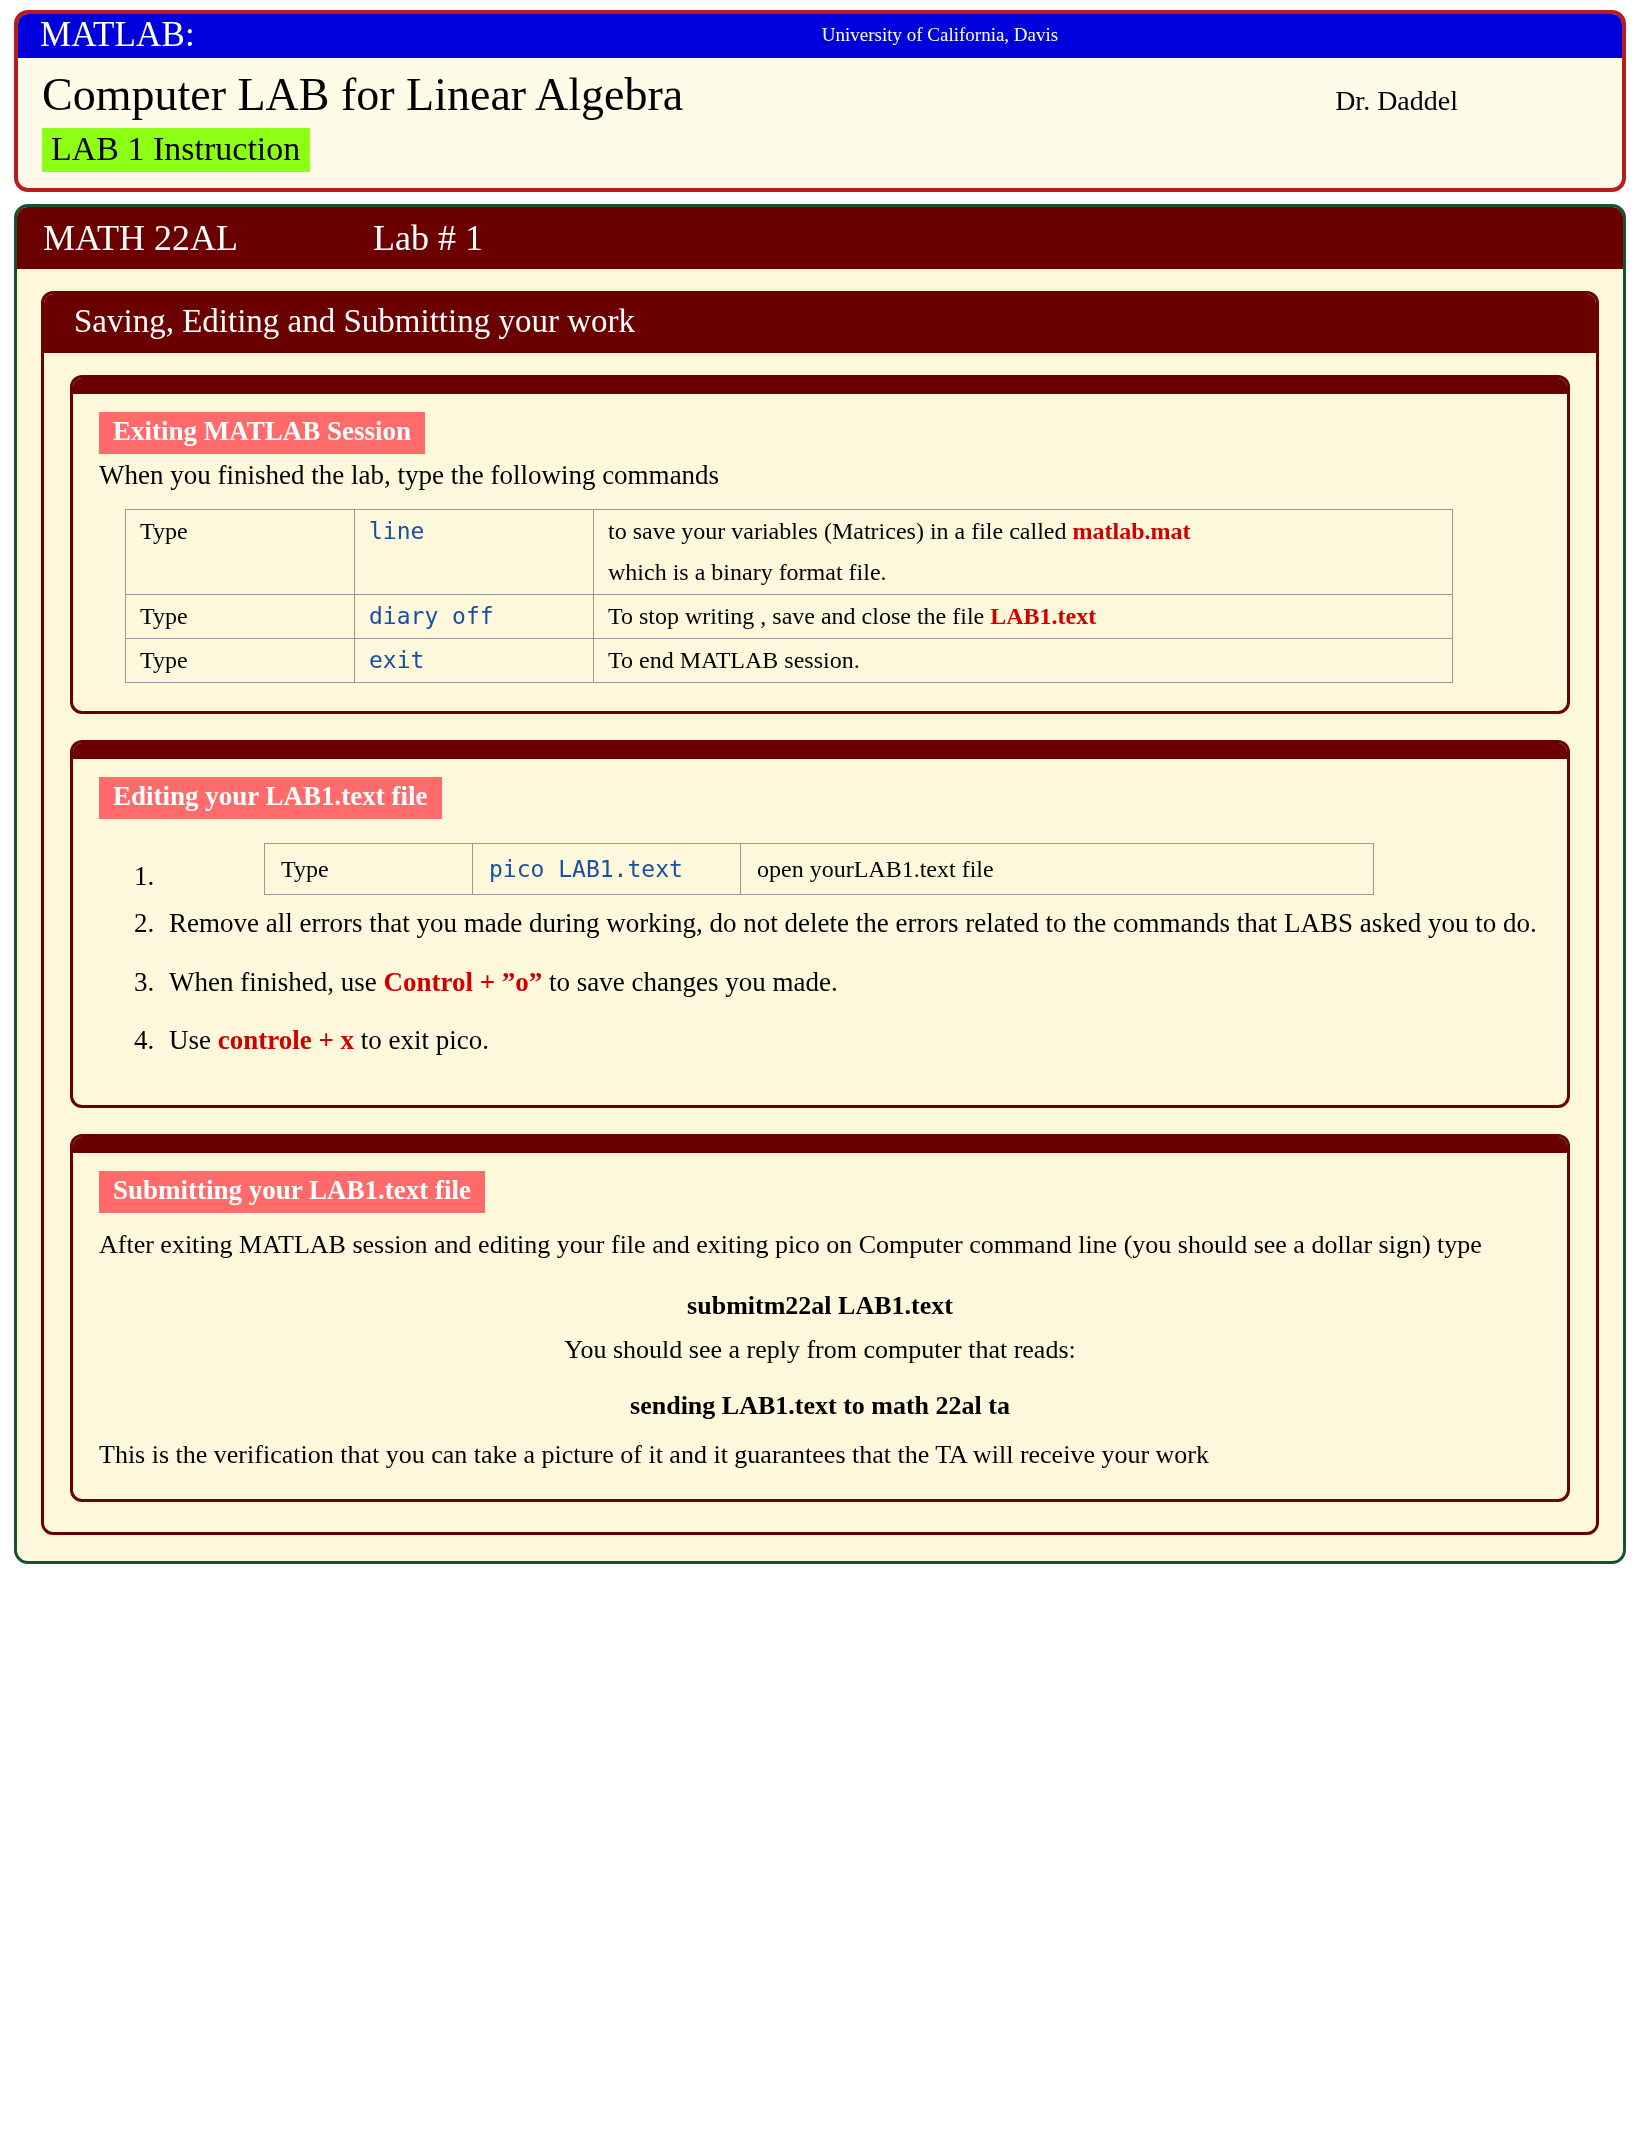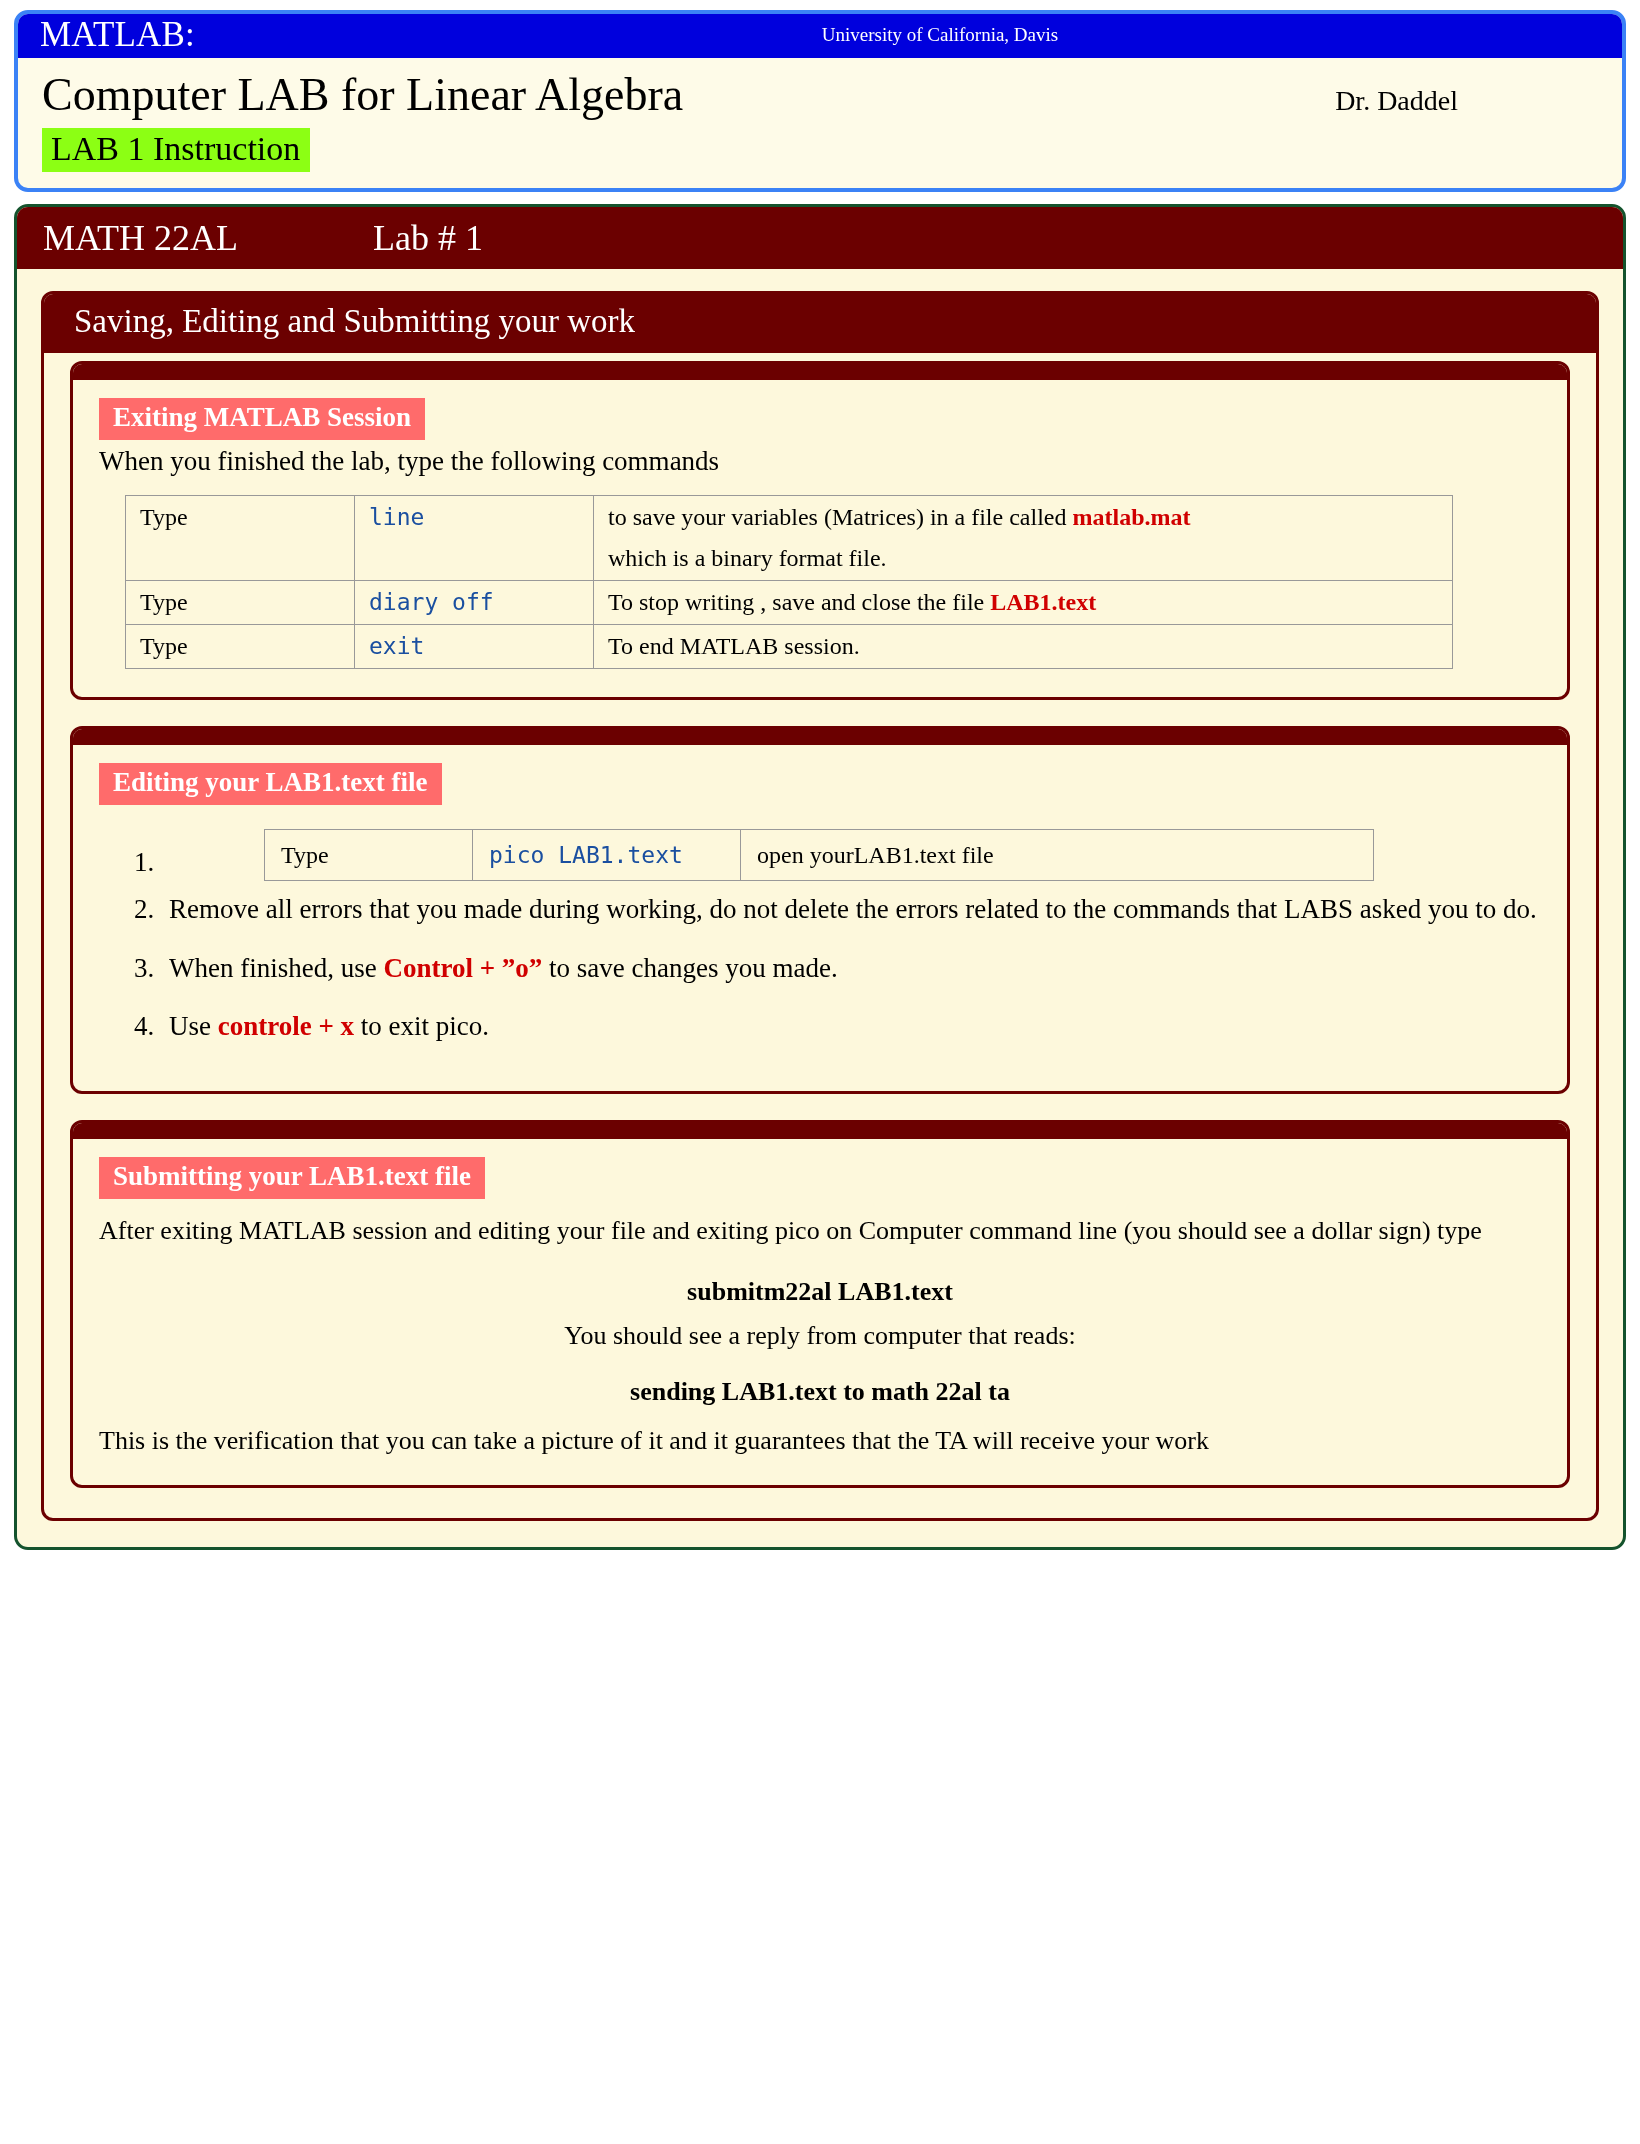--- a/index.html
+++ b/index.html
@@ -17,21 +17,21 @@
   .page {
     width: 1640px;
     min-height: 2144px;
     box-sizing: border-box;
     padding: 10px 14px 14px 14px;
     background: #ffffff;
   }
 
   
   .header-box {
-    border: 4px solid #3b82f6;
+    border: 4px solid #b91c1c;
     border-radius: 14px;
     background: #FEFBE8;
     overflow: hidden;
   }
   .header-bar {
     background: #0000DD;
     color: #ffffff;
     display: flex;
     align-items: center;
     padding: 6px 22px 8px 22px;
@@ -103,21 +103,21 @@
     background: #FDF8DC;
     overflow: hidden;
   }
   .section-titlebar {
     background: #6B0000;
     color: #ffffff;
     font-size: 33px;
     padding: 9px 30px 13px 30px;
   }
   .section-body {
-    padding: 8px 26px 26px 26px;
+    padding: 22px 26px 26px 26px;
   }
 
   
   .panel {
     border: 3px solid #6B0000;
     border-radius: 12px;
     background: #FDF8DC;
     overflow: hidden;
     margin-bottom: 26px;
   }

